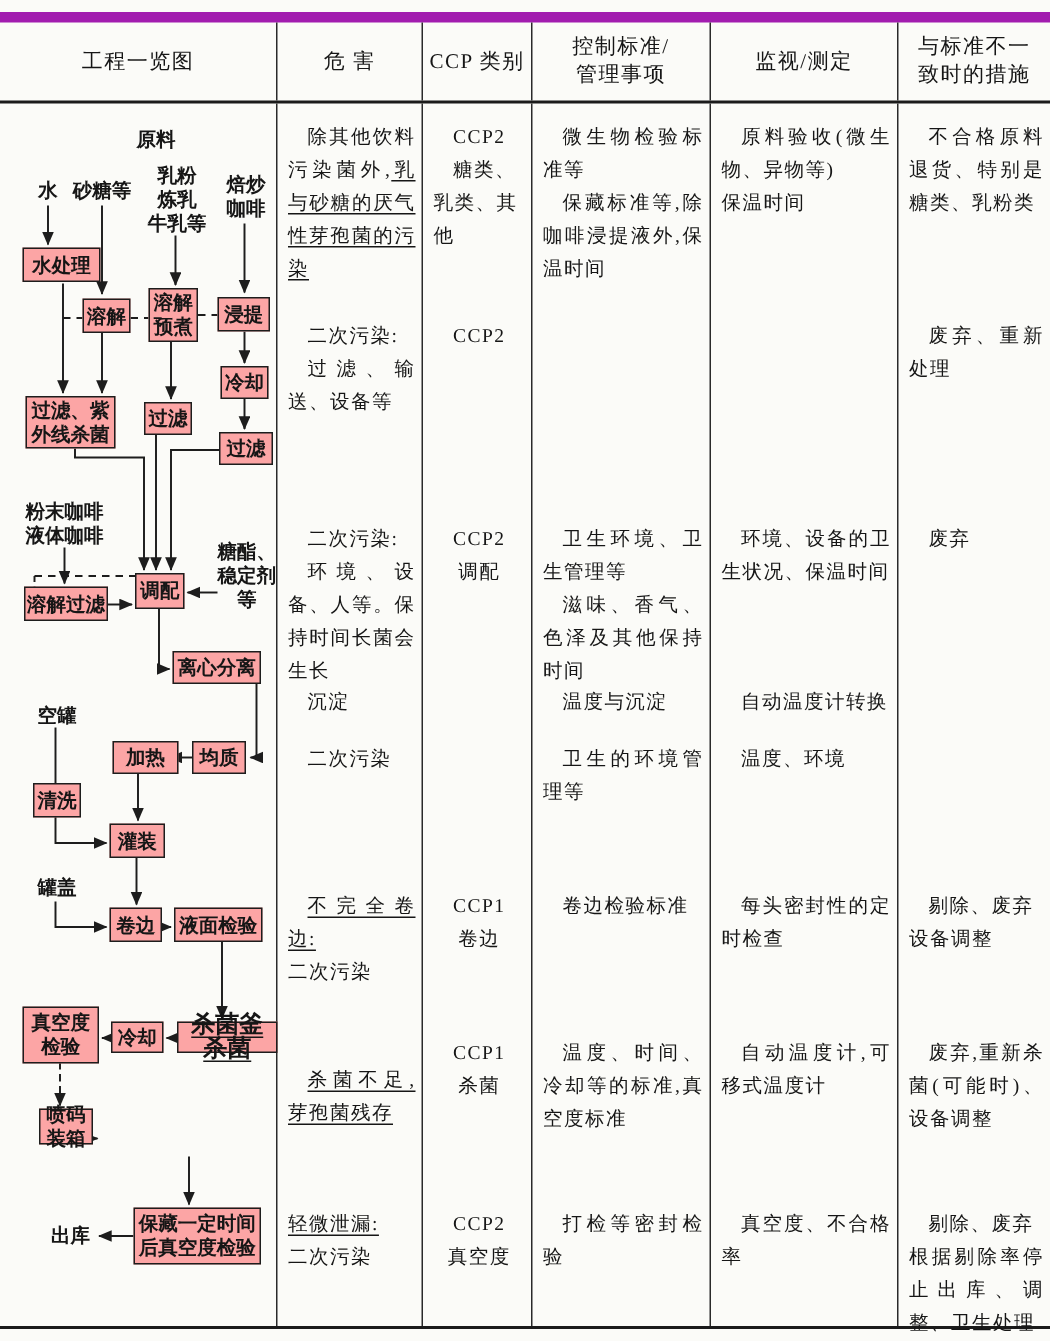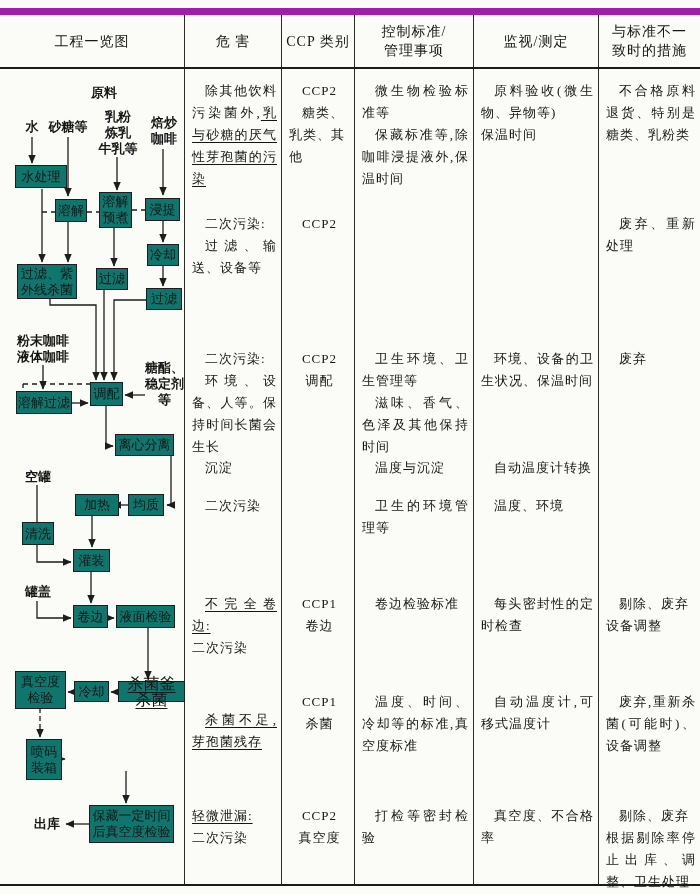--- a/index.html
+++ b/index.html
@@ -23,23 +23,23 @@
        letter-spacing:1px; text-align:justify;}
   .blk p{margin:0; text-indent:1em; white-space:pre-line;}
   .blk p.noind{text-indent:0;}
   .u{text-decoration:underline; text-underline-offset:3px;}
   .ccp{text-align:center;}
   .ccp p{text-indent:0;}
   .ccp p.ccp-sub{text-align:left; text-indent:1em;}
   
   .flow{position:absolute; inset:0;}
   .flow svg{position:absolute; left:0; top:0;}
-  .fbox{position:absolute; border:1.5px solid #1d1d1d; background:#0f766e;
+  .fbox{position:absolute; border:1.5px solid #1d1d1d; background:#fca5a5;
         display:flex; align-items:center; justify-content:center; text-align:center;
-        font-size:13px; font-weight:normal; line-height:16px; white-space:pre-line;
+        font-size:13px; font-weight:bold; line-height:16px; white-space:pre-line;
         box-sizing:border-box; padding:0 1px;}
   .flabel{position:absolute; font-size:13px; font-weight:bold; line-height:16px;
           white-space:pre-line; text-align:center;}
 </style>
 </head>
 <body>
 
 <div class="page">
   <div class="tbl">
 
@@ -141,21 +141,21 @@
 
           <div class="flabel" style="left:22px;top:515px;width:32px;">罐盖</div>
           <div class="fbox" style="left:73px;top:536px;width:35px;height:23px;">卷边</div>
           <div class="fbox" style="left:116px;top:536px;width:59px;height:23px;">液面检验</div>
 
           <div class="fbox" style="left:15px;top:602px;width:51px;height:38px;">真空度
 检验</div>
           <div class="fbox" style="left:74px;top:612px;width:35px;height:21px;">冷却</div>
           <div class="fbox u" style="left:118px;top:612px;width:67px;height:21px;font-size:16px;">杀菌釜杀菌</div>
 
-          <div class="fbox" style="left:26px;top:670px;width:36px;height:41px;">喷码
+          <div class="fbox" style="left:26px;top:670px;width:36px;height:24px;">喷码
 装箱</div>
 
           <div class="fbox" style="left:89px;top:736px;width:85px;height:38px;">保藏一定时间
 后真空度检验</div>
           <div class="flabel" style="left:30px;top:747px;width:34px;">出库</div>
         </div>
       </div>
 
       <div class="bcell c2">
         <div class="blk" style="top:11px;">

